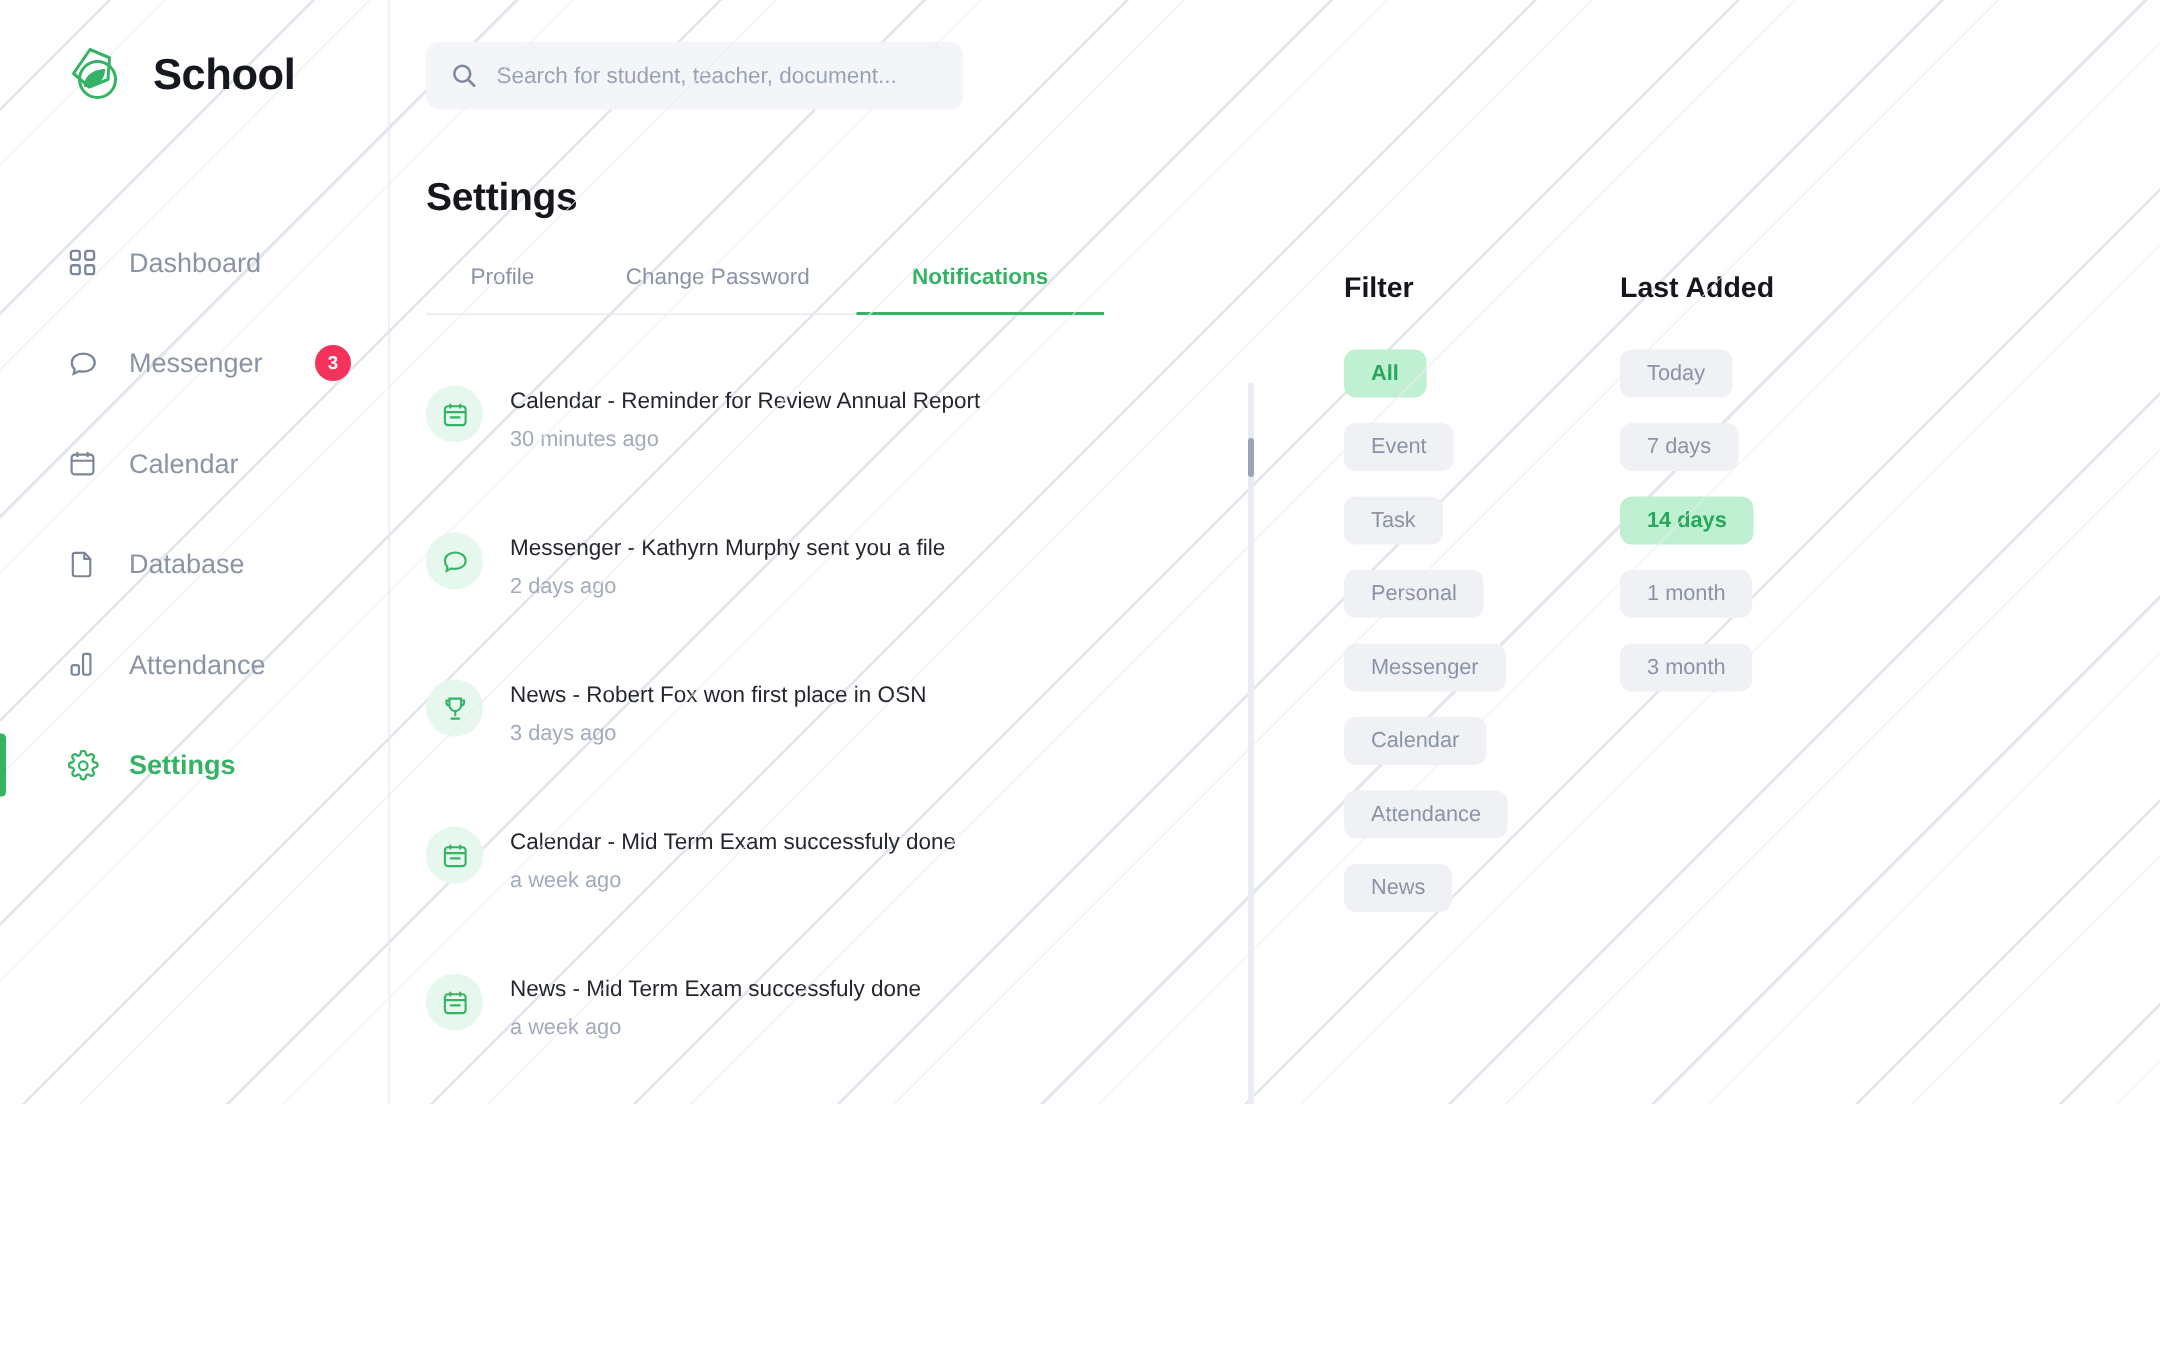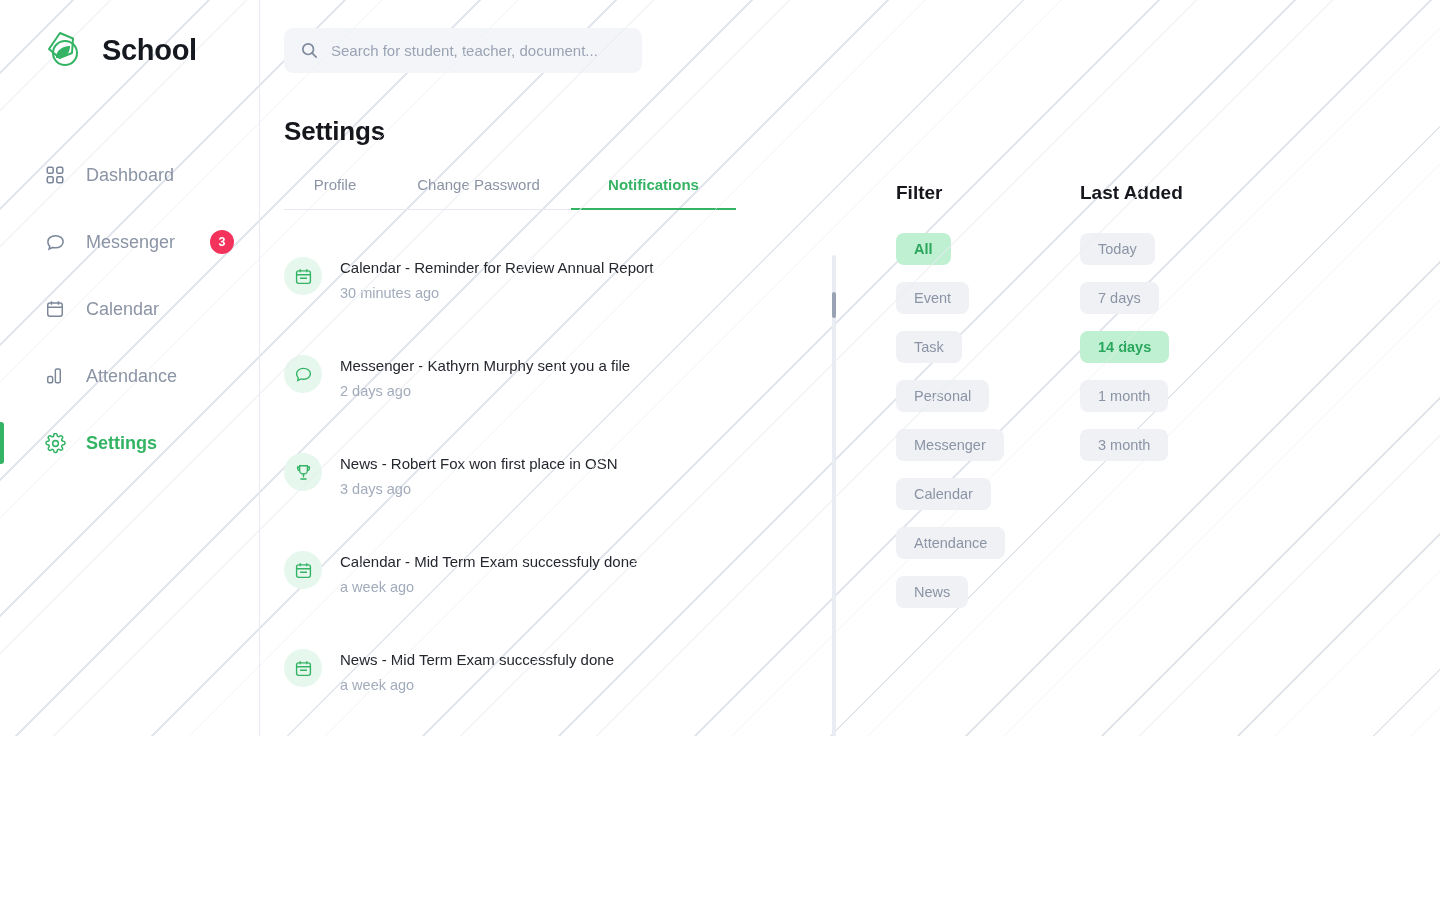--- a/index.html
+++ b/index.html
@@ -312,20 +312,29 @@
       <div class="nav-item">
         <span class="nav-ico">
           <svg viewBox="0 0 22 22" width="20" height="20" fill="none" stroke="currentColor" stroke-width="1.6">
             <rect x="3" y="4.5" width="16" height="14.5" rx="2.4"></rect>
             <path d="M3 9h16M7.2 2.6v3.6M14.8 2.6v3.6"></path>
           </svg>
         </span>
         <span class="nav-label">Calendar</span>
       </div>
 
+      <div class="nav-item">
+        <span class="nav-ico">
+          <svg viewBox="0 0 22 22" width="20" height="20" fill="none" stroke="currentColor" stroke-width="1.6">
+            <path d="M5.5 2.8h7l4.2 4.4v11.2c0 .9-.7 1.6-1.6 1.6H5.5c-.9 0-1.6-.7-1.6-1.6V4.4c0-.9.7-1.6 1.6-1.6Z"></path>
+            <path d="M12.3 2.9v4.4h4.3"></path>
+          </svg>
+        </span>
+        <span class="nav-label">Database</span>
+      </div>
 
       <div class="nav-item">
         <span class="nav-ico">
           <svg viewBox="0 0 22 22" width="20" height="20" fill="none" stroke="currentColor" stroke-width="1.6">
             <rect x="3" y="11.5" width="5.4" height="7" rx="1.6"></rect>
             <rect x="11.4" y="3.2" width="5.4" height="15.3" rx="1.6"></rect>
           </svg>
         </span>
         <span class="nav-label">Attendance</span>
       </div>

